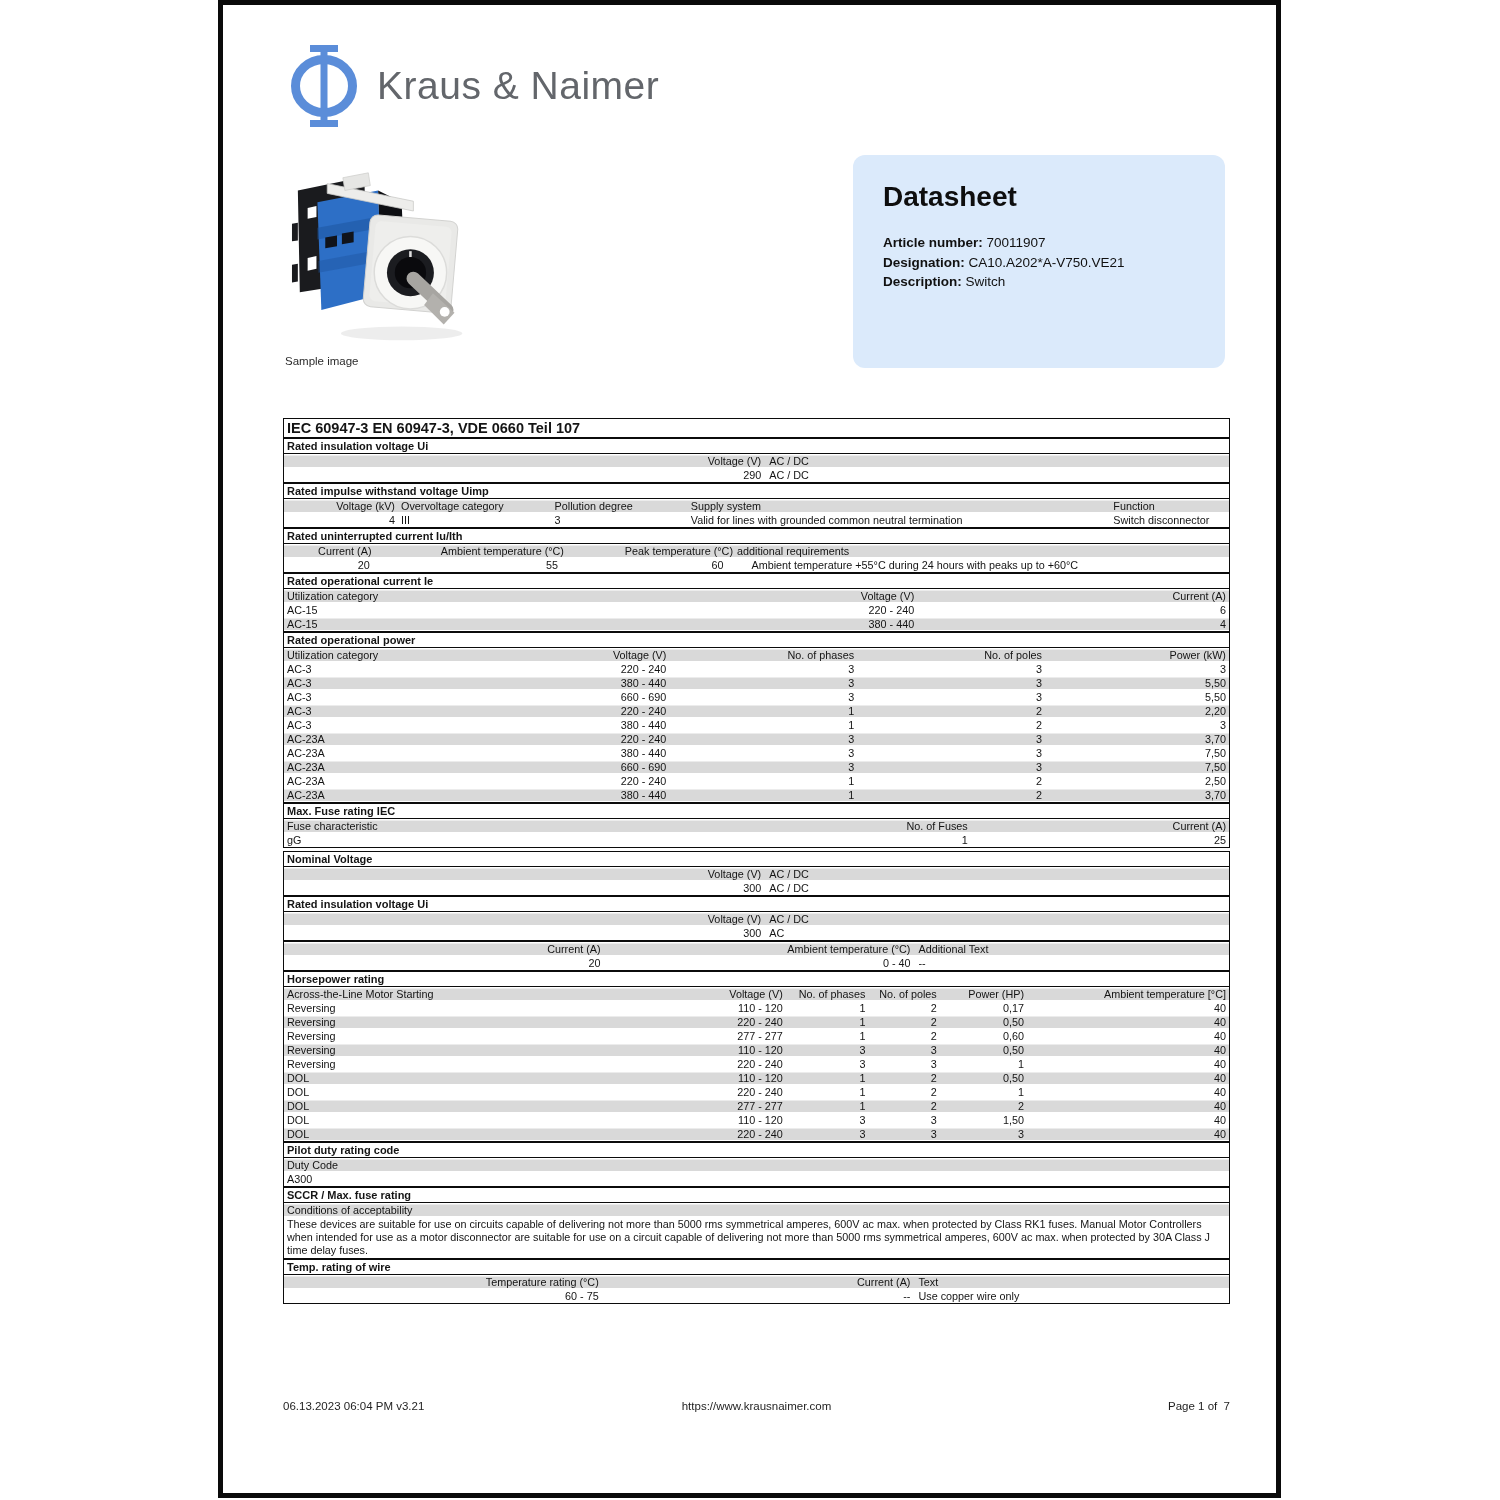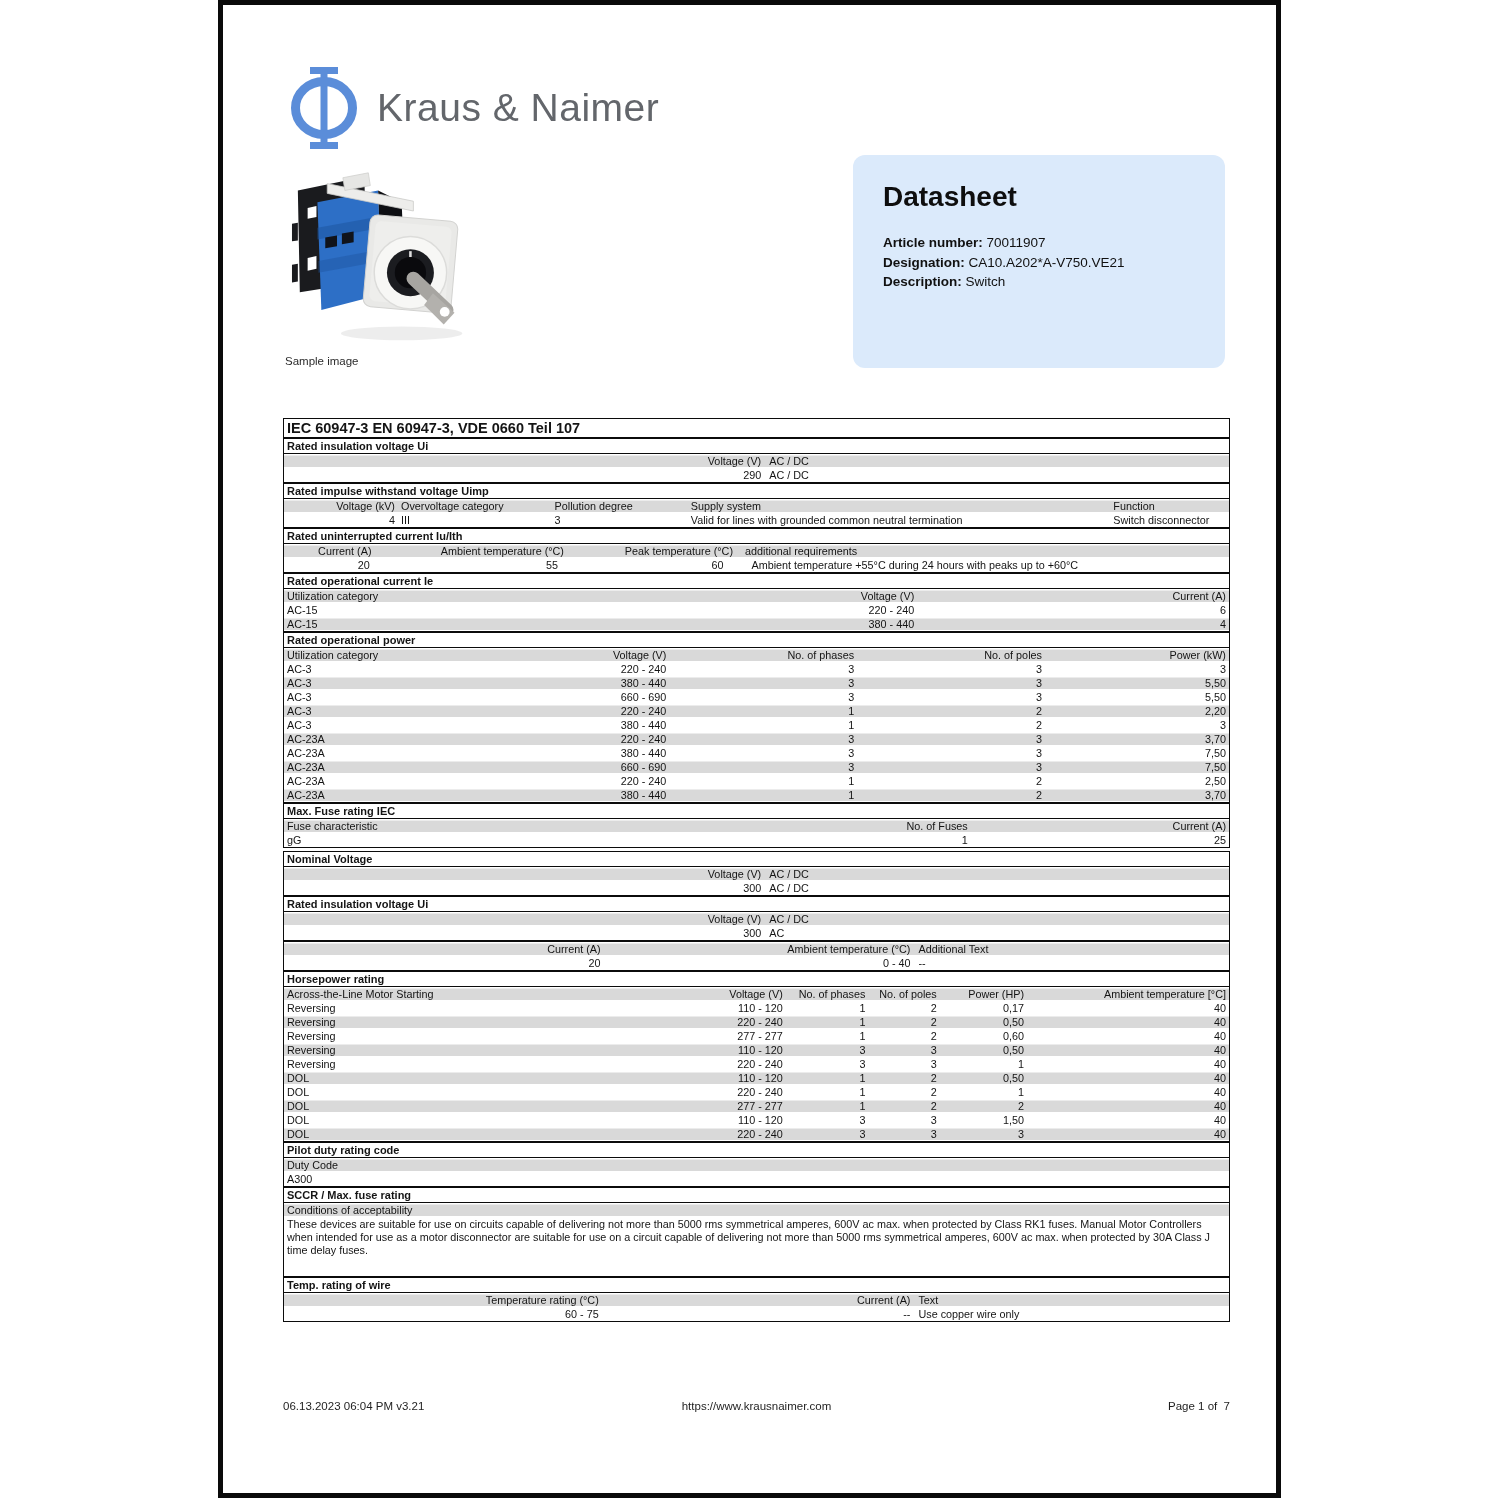--- a/index.html
+++ b/index.html
@@ -8,21 +8,21 @@
     --row-gray:#d9d9d9;
     --ink:#0b0b0b;
   }
   html,body{margin:0;padding:0;background:#ffffff;}
   .canvas{position:relative;width:1500px;height:1500px;background:#ffffff;overflow:hidden;
           font-family:"Liberation Sans",sans-serif;color:#141414;}
   .sheet{position:absolute;left:218px;top:0;width:1053px;height:1488px;background:#ffffff;
          border:5px solid #0a0a0a;box-sizing:content-box;}
 
   
-  .brand{position:absolute;left:64px;top:62px;display:flex;align-items:center;gap:16px;}
+  .brand{position:absolute;left:64px;top:40px;display:flex;align-items:center;gap:16px;}
   .brand svg{display:block;}
   .brand-text{font-size:39px;color:#63666b;letter-spacing:.5px;white-space:nowrap;}
 
   
   .product{position:absolute;left:62px;top:160px;width:200px;}
   .product svg{display:block;}
   .sample-label{margin-top:4px;font-size:11.5px;color:#2b2b2b;}
 
   
   .info-box{position:absolute;left:630px;top:150px;width:372px;height:213px;background:var(--info-bg);
@@ -37,21 +37,21 @@
   .tbl + .tbl{margin-top:3px;}
   .tbl-title{font-size:14.5px;font-weight:bold;line-height:17px;padding:1px 3px 0 3px;
              border-bottom:2px solid var(--ink);}
   .sec.not-first{border-top:2px solid var(--ink);}
   .sec-title{font-size:11px;font-weight:bold;height:14px;line-height:14px;padding:0 3px;
              border-bottom:1px solid var(--ink);}
   .row{display:flex;height:14px;font-size:10.8px;line-height:14px;padding:0 3px;}
   .row.hdr{}
   .row.gray{background:var(--row-gray);box-shadow:inset 0 1.5px 0 #fff, inset 0 -1px 0 #fff;}
   .cell{white-space:nowrap;box-sizing:border-box;}
-  .row.para{height:auto;line-height:12.8px;padding:1px 3px 20px 3px;}
+  .row.para{height:auto;line-height:12.8px;padding:1px 3px 2px 3px;}
   .row.para .cell{white-space:normal;}
 
   
   .footer{position:absolute;left:60px;top:1395px;width:947px;display:flex;font-size:11.5px;color:#1e1e1e;}
   .footer span{flex:1;white-space:pre;}
   .footer .f-center{text-align:center;}
   .footer .f-right{text-align:right;}
 </style>
 </head>
 <body>
@@ -148,21 +148,21 @@
               <div class="cell" style="width: 45%; text-align: left;">Valid for lines with grounded common neutral termination</div>
               <div class="cell" style="width: 12%; text-align: left;">Switch disconnector</div>
             </div>
           </div>
           <div class="sec not-first">
             <div class="sec-title">Rated uninterrupted current Iu/Ith</div>
             <div class="row hdr gray">
               <div class="cell" style="width: 9%; text-align: right;">Current (A)</div>
               <div class="cell" style="width: 20.5%; text-align: right;">Ambient temperature (°C)</div>
               <div class="cell" style="width: 18%; text-align: right;">Peak temperature (°C)</div>
-              <div class="cell" style="width: 52.5%; text-align: left; padding-left: 12px;">additional requirements</div>
+              <div class="cell" style="width: 52.5%; text-align: left; padding-left: 4px;">additional requirements</div>
             </div>
             <div class="row">
               <div class="cell" style="width: 9%; text-align: right;">20</div>
               <div class="cell" style="width: 20.5%; text-align: right;">55</div>
               <div class="cell" style="width: 18%; text-align: right;">60</div>
               <div class="cell" style="width: 52.5%; text-align: left; padding-left: 8px; margin-left: 20px;">Ambient temperature +55°C during 24 hours with peaks up to +60°C</div>
             </div>
           </div>
           <div class="sec not-first">
             <div class="sec-title">Rated operational current Ie</div>

